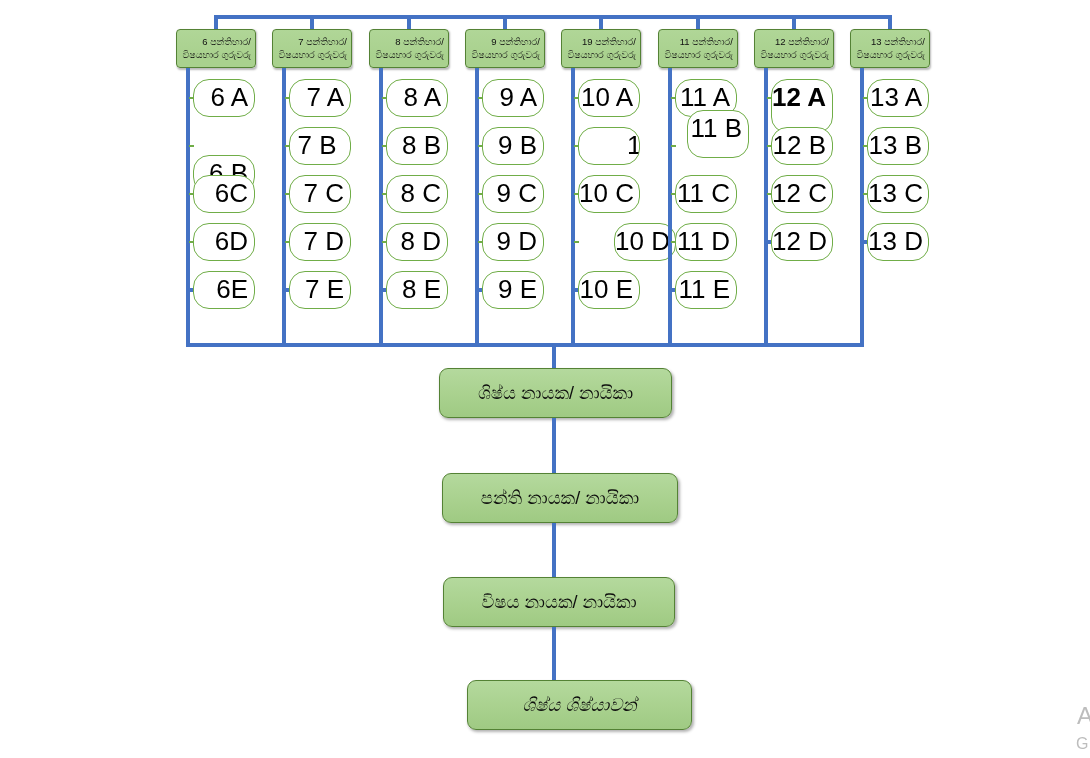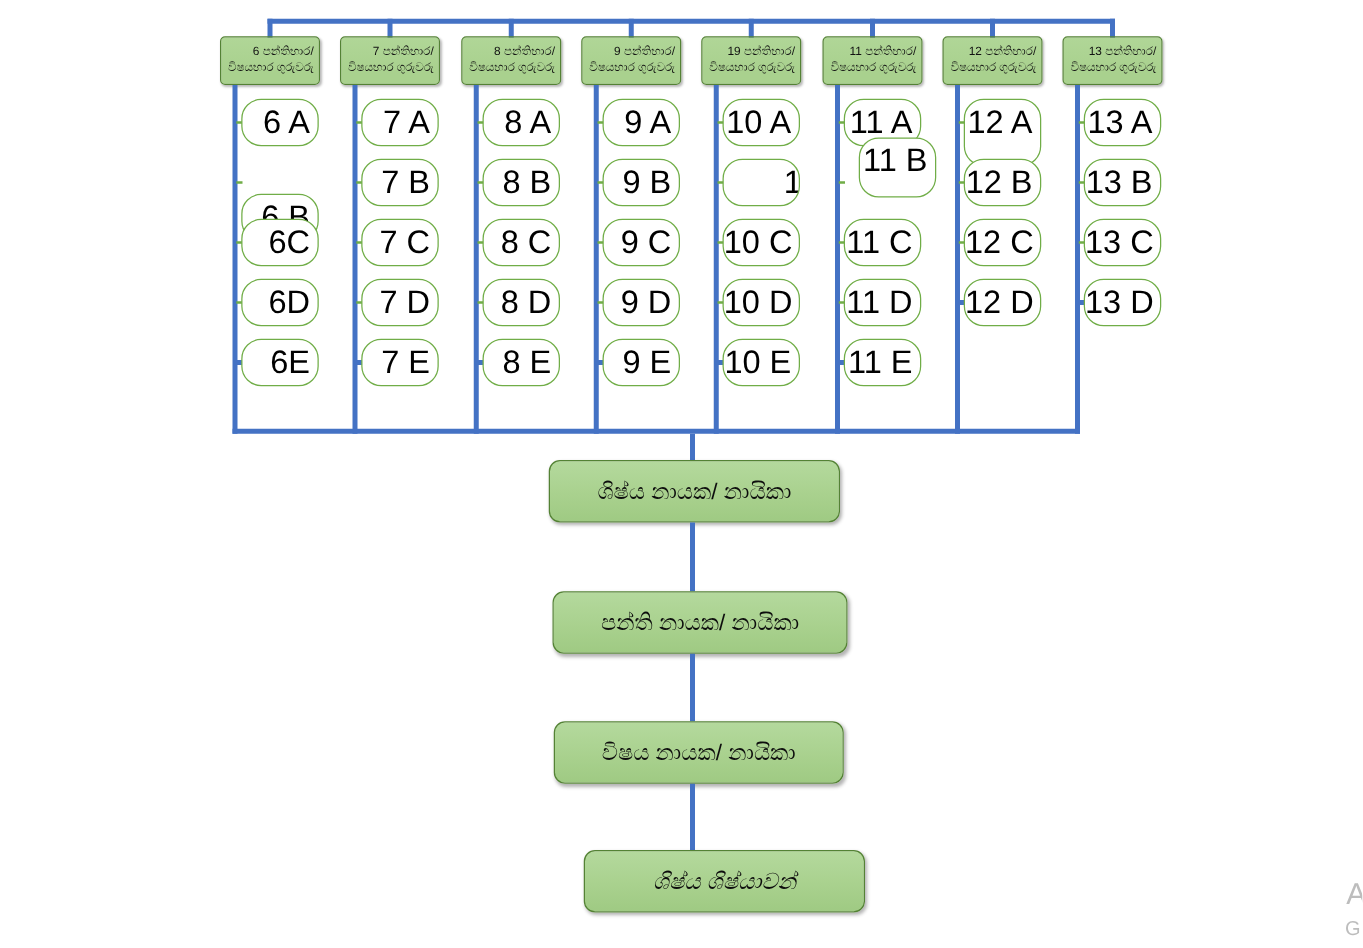--- a/index.html
+++ b/index.html
@@ -67,21 +67,21 @@
       <div class="column" style="left: 272px;">
         <div class="col-stub"></div>
         <div class="grade-header">
           <div>7 පන්තිභාර/</div>
           <div>විෂයභාර ගුරුවරු</div>
         </div>
         <div class="col-trunk"></div>
         <div class="tick" style="top: 97px;"></div>
         <div class="class-box" style="top: 79px; height: 38px;">7 A</div>
         <div class="tick" style="top: 145px;"></div>
-        <div class="class-box" style="top: 127px; height: 38px;">7 B</div>
+        <div class="class-box" style="top: 127px; height: 38px; text-align: center;">7 B</div>
         <div class="tick" style="top: 193px;"></div>
         <div class="class-box" style="top: 175px; height: 38px;">7 C</div>
         <div class="tick" style="top: 241px;"></div>
         <div class="class-box" style="top: 223px; height: 38px;">7 D</div>
         <div class="tick last" style="top: 288px;"></div>
         <div class="class-box" style="top: 271px; height: 38px;">7 E</div>
       </div>
       <div class="column" style="left: 369px;">
         <div class="col-stub"></div>
         <div class="grade-header">
@@ -125,21 +125,21 @@
           <div>විෂයභාර ගුරුවරු</div>
         </div>
         <div class="col-trunk"></div>
         <div class="tick" style="top: 97px;"></div>
         <div class="class-box" style="top: 79px; height: 38px;">10 A</div>
         <div class="tick" style="top: 145px;"></div>
         <div class="class-box" style="top: 127px; height: 38px; padding-left: 48px;">10 B</div>
         <div class="tick" style="top: 193px;"></div>
         <div class="class-box" style="top: 175px; height: 38px;">10 C</div>
         <div class="tick" style="top: 241px;"></div>
-        <div class="class-box" style="top: 223px; height: 38px;">10 D</div>
+        <div class="class-box" style="top: 223px; height: 38px; margin-left: 36px;">10 D</div>
         <div class="tick last" style="top: 288px;"></div>
         <div class="class-box" style="top: 271px; height: 38px;">10 E</div>
       </div>
       <div class="column" style="left: 658px;">
         <div class="col-stub"></div>
         <div class="grade-header">
           <div>11 පන්තිභාර/</div>
           <div>විෂයභාර ගුරුවරු</div>
         </div>
         <div class="col-trunk"></div>
@@ -155,21 +155,21 @@
         <div class="class-box" style="top: 271px; height: 38px;">11 E</div>
       </div>
       <div class="column" style="left: 754px;">
         <div class="col-stub"></div>
         <div class="grade-header">
           <div>12 පන්තිභාර/</div>
           <div>විෂයභාර ගුරුවරු</div>
         </div>
         <div class="col-trunk"></div>
         <div class="tick" style="top: 97px;"></div>
-        <div class="class-box" style="top: 79px; height: 54px;">12 A</div>
+        <div class="class-box" style="top: 79px; height: 54px; font-weight: bold;">12 A</div>
         <div class="tick" style="top: 145px;"></div>
         <div class="class-box" style="top: 127px; height: 38px;">12 B</div>
         <div class="tick" style="top: 193px;"></div>
         <div class="class-box" style="top: 175px; height: 38px;">12 C</div>
         <div class="tick last" style="top: 240px;"></div>
         <div class="class-box" style="top: 223px; height: 38px;">12 D</div>
       </div>
       <div class="column" style="left: 850px;">
         <div class="col-stub"></div>
         <div class="grade-header">

